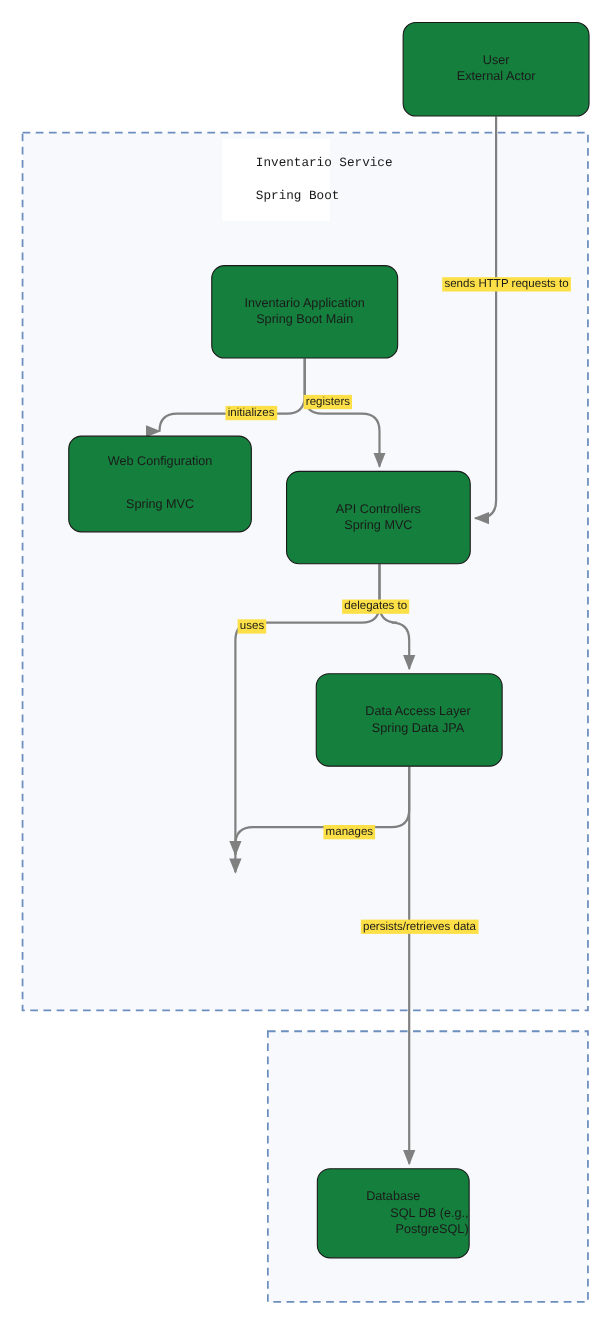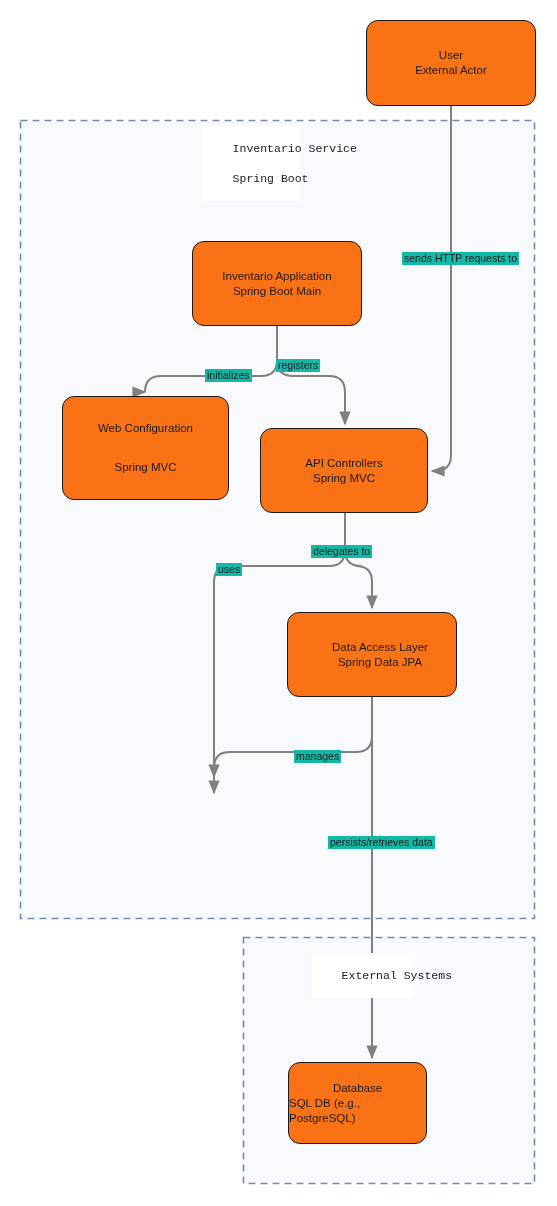--- a/index.html
+++ b/index.html
@@ -20,49 +20,49 @@
   .svg-layer {
     position: absolute;
     left: 0;
     top: 0;
     width: 557px;
     height: 1206px;
   }
   .node {
     position: absolute;
     box-sizing: border-box;
-    background: #f97316;
+    background: #15803d;
     border: 1.3px solid #1a1a1a;
     border-radius: 12px;
     display: flex;
     flex-direction: column;
     align-items: center;
     justify-content: center;
-    text-align: left;
+    text-align: right;
     color: #1a1a1a;
     font-size: 11.5px;
     line-height: 15px;
     z-index: 3;
   }
   .node .line2 { display: block; }
   .group-label {
     position: absolute;
     background: #ffffff;
     color: #1a1a1a;
     font-size: 11.5px;
     line-height: 15px;
     text-align: center;
     padding: 0 3px;
     z-index: 4;
     white-space: pre;
     font-family: Liberation Mono, monospace;
   }
   .edge-label {
     position: absolute;
-    background: #14b8a6;
+    background: #fde047;
     color: #1a1a1a;
     font-size: 10.5px;
     line-height: 13px;
     padding: 0 2px;
     white-space: nowrap;
     z-index: 5;
   }
 </style>
 </head>
 <body>
@@ -93,35 +93,32 @@
 
     <path d="M 372 697 L 372 736 Q 372 752 356 752 L 230 752 Q 214 752 214 768 L 214 793" fill="none" stroke="#808080" stroke-width="2" marker-end="url(#arrow)"></path>
 
     <path d="M 372 697 L 372 1058" fill="none" stroke="#808080" stroke-width="2" marker-end="url(#arrow)"></path>
   </svg>
 
   <div class="group-label" style="left:202px; top:126px; width:92px;">
     <span>Inventario Service</span><br>
     <span>Spring Boot</span>
   </div>
-  <div class="group-label" style="left:311px; top:953px; width:98px;">
-    <span>External Systems</span>
-  </div>
 
   <div class="node" style="left:366px; top:20px; width:170px; height:86px;">
     <span>User</span>
     <span class="line2">External Actor</span>
   </div>
 
   <div class="node" style="left:192px; top:241px; width:170px; height:85px;">
     <span>Inventario Application</span>
     <span class="line2">Spring Boot Main</span>
   </div>
 
-  <div class="node" style="left:62px; top:396px; width:167px; height:104px;gap:24px;">
+  <div class="node" style="left:62px; top:396px; width:167px; height:88px;gap:24px;">
     <span>Web Configuration</span>
     <span class="line2">Spring MVC</span>
   </div>
 
   <div class="node" style="left:260px; top:428px; width:168px; height:85px;">
     <span>API Controllers</span>
     <span class="line2">Spring MVC</span>
   </div>
 
   <div class="node" style="left:287px; top:612px; width:170px; height:85px;padding-left:16px;">

